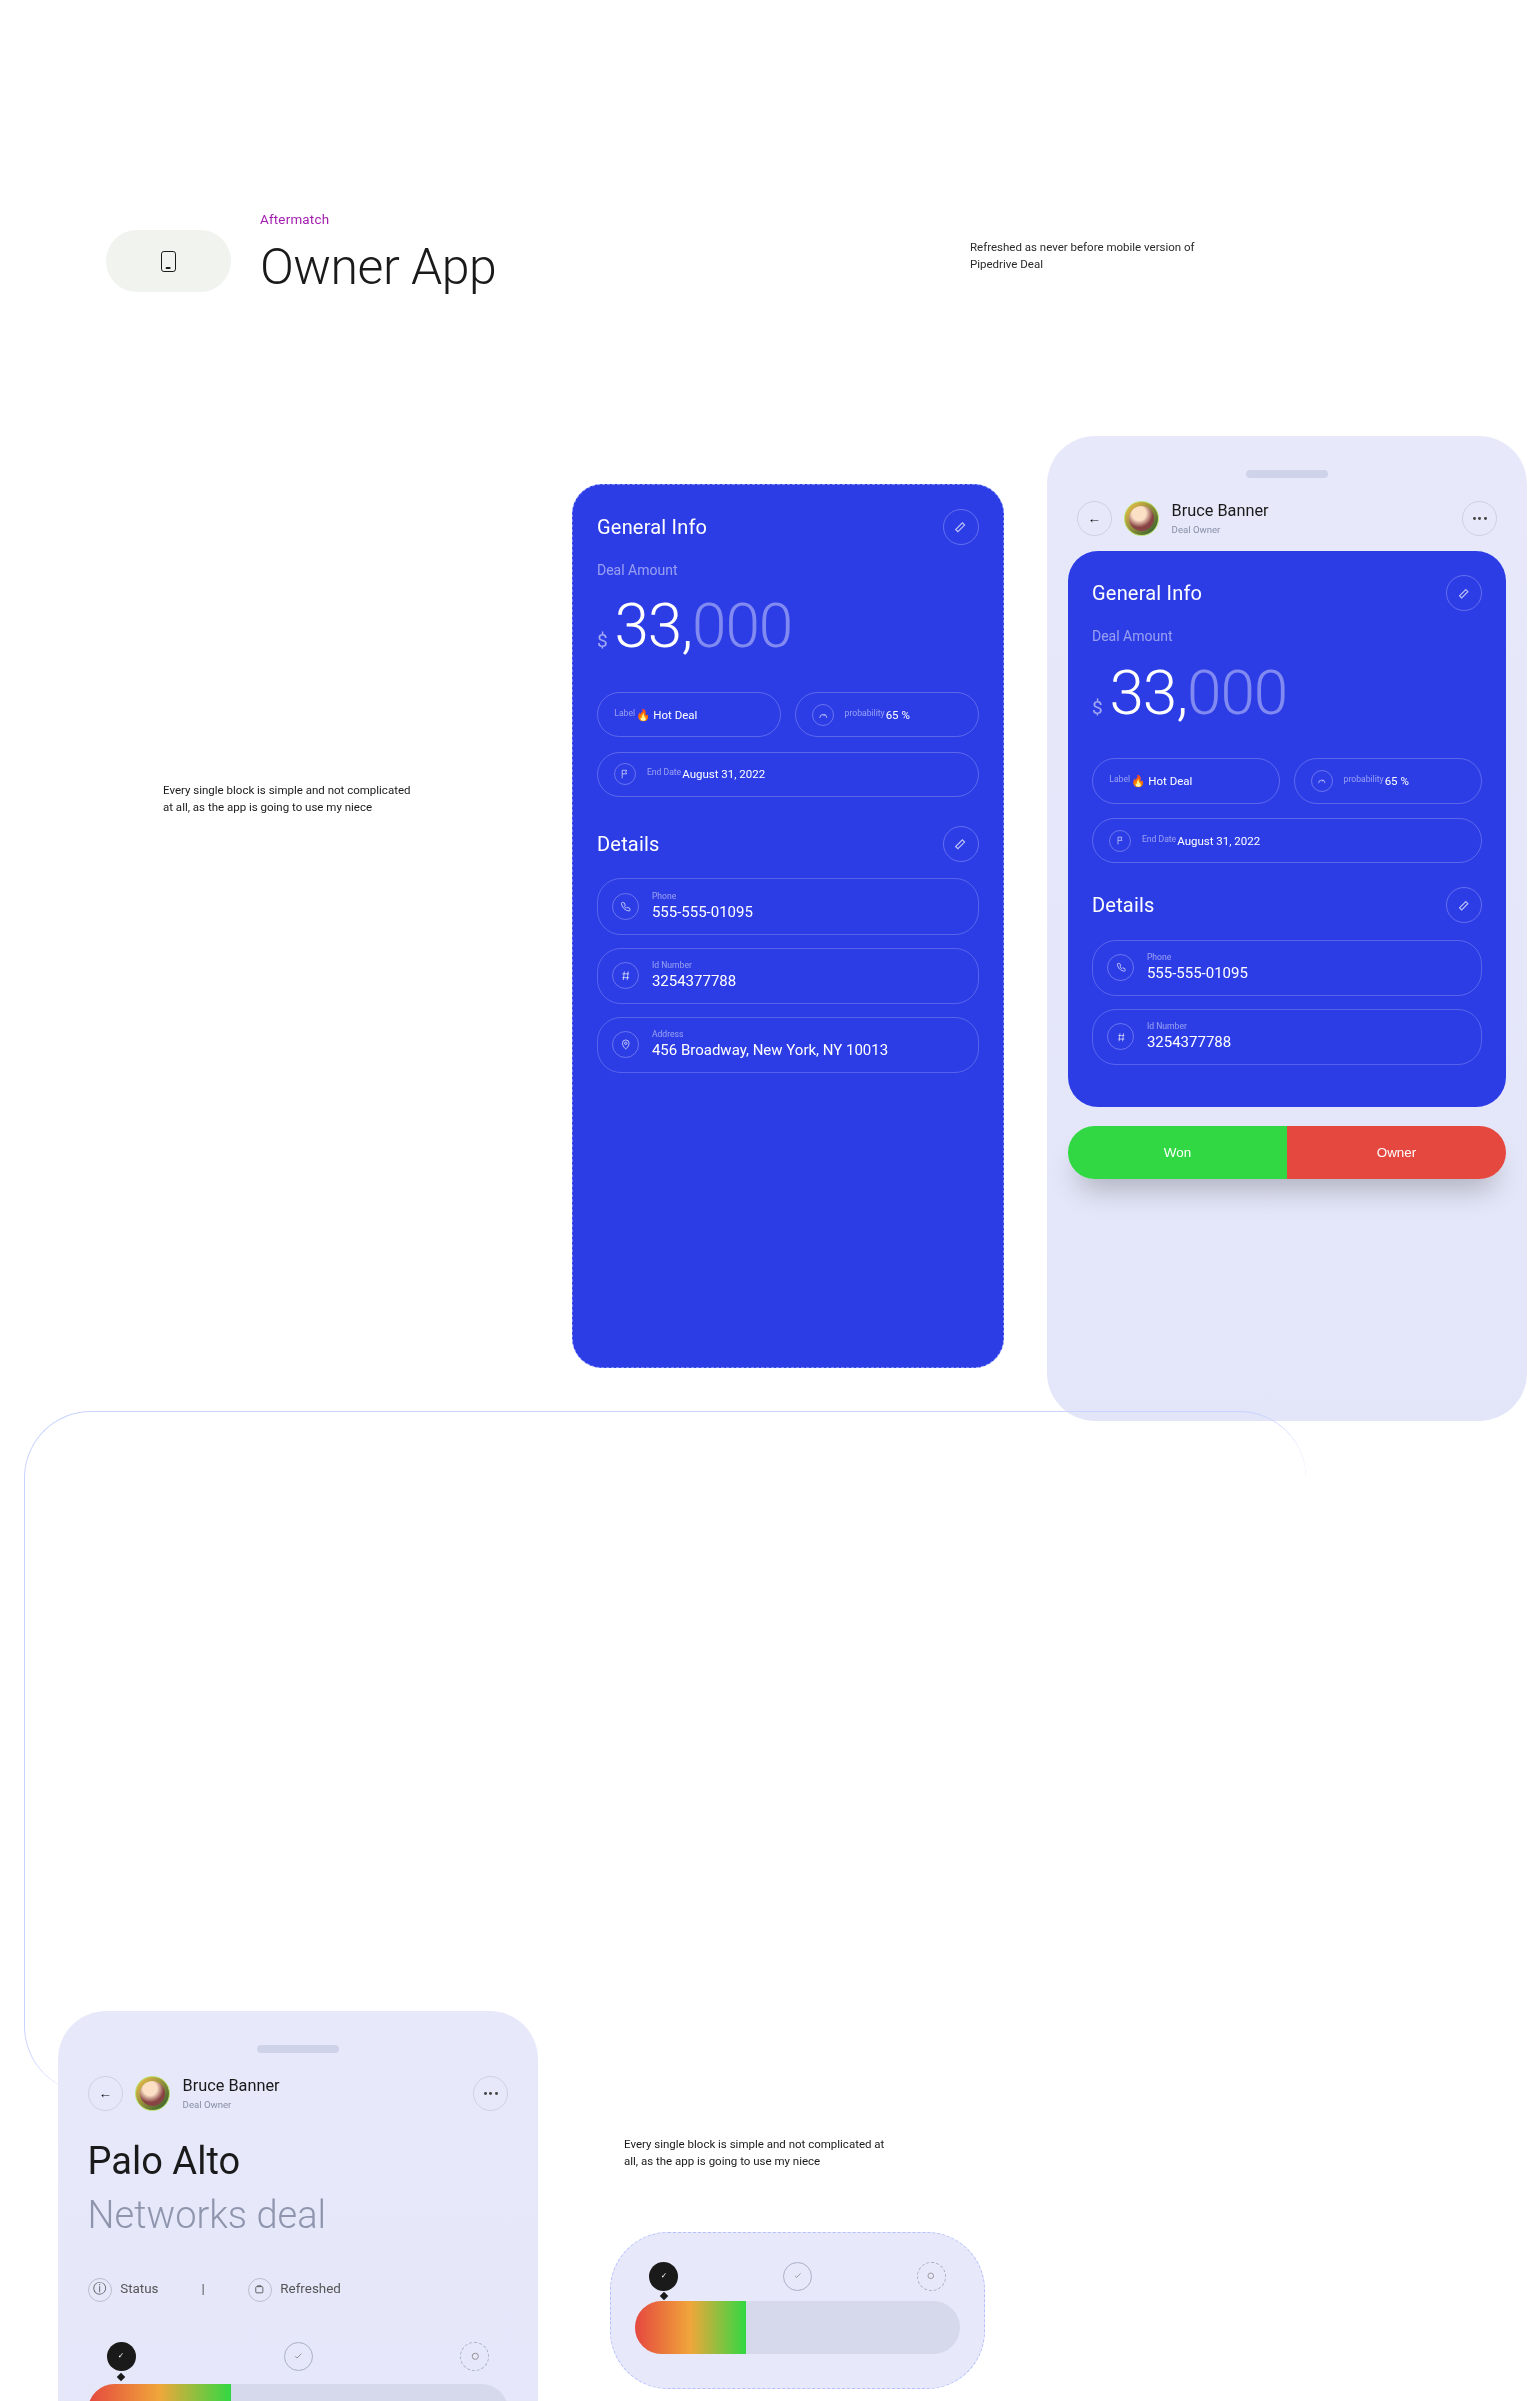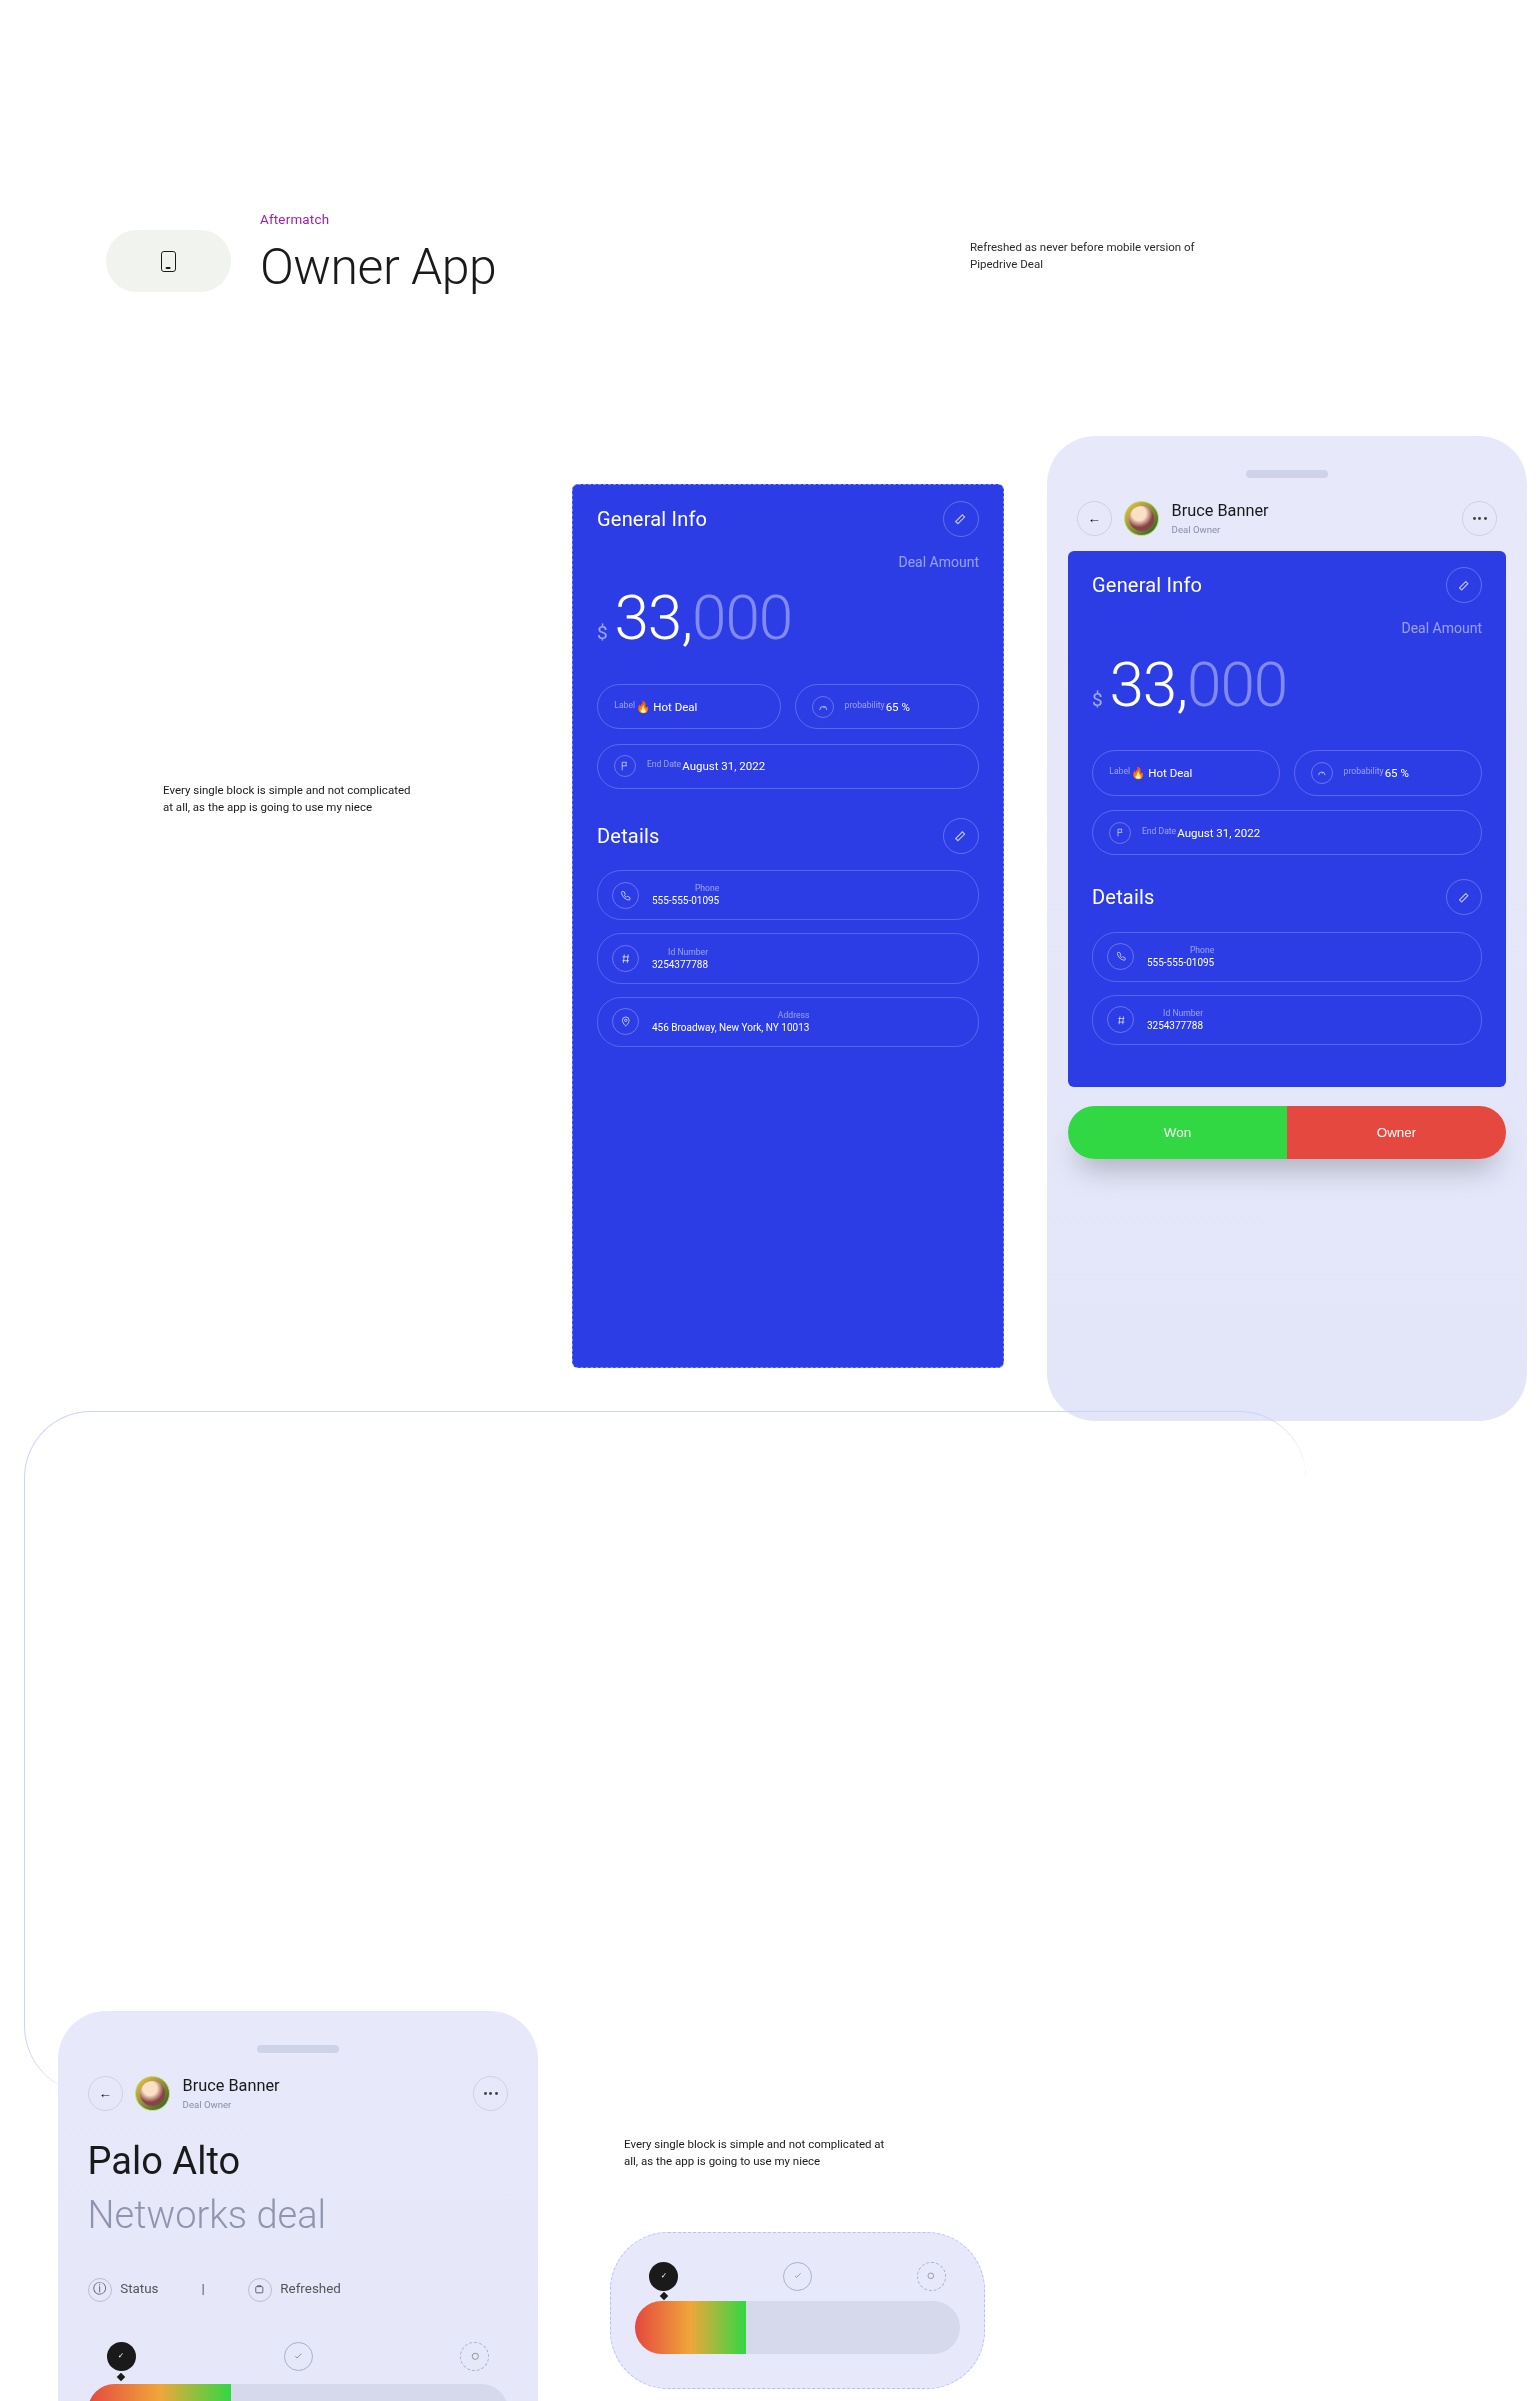--- a/index.html
+++ b/index.html
@@ -22,23 +22,22 @@
 .phone-outline::after { content:""; position:absolute; bottom:1.9px; left:50%; transform:translateX(-50%); width:4.8px; height:1.4px; background:#1a1a1a; border-radius:1px; }
 .hdr-title-wrap { flex: 0 0 auto; }
 .hdr-brand { font-size: 13.4px; color: #a21caf; letter-spacing: 0.2px; margin-bottom: 1.9px; }
 .hdr-title { font-size: 50px; font-weight: 300; letter-spacing: -0.5px; }
 .hdr-desc { margin-left: auto; margin-right: 327px; width: 240px; font-size: 11.5px; color:#2a2a2a; align-self: center; line-height:1.5; }
 
 .stage1 { position: relative; margin-top: 163px; height: 922px; }
 .caption1 { position:absolute; left: 163px; top: 317px; width: 259px; font-size: 11.5px; line-height:1.55; }
 
 .card-blue {
-  background: #2d3de6; border-radius: 6px; color: #fff; padding: 16px 24px 29px;
+  background: #2d3de6; border-radius: 30px; color: #fff; padding: 24px 24px 29px;
   position: absolute;
-  text-align: right;
 }
 .card-blue.dashed { border: 1px dashed #7a8bff; background:#2d3de6; }
 .card-blue.small { width: 432px; left: 572px; top: 19px; height: 884px;}
 .card-blue.in-phone { width: 100%; position: relative; left:0; top:0; margin-top: 14.4px; }
 
 .section-head { display:flex; justify-content:space-between; align-items:center; margin-bottom: 16.3px; }
 .section-head h3 { font-size: 20px; font-weight: 400; letter-spacing: 0.2px; }
 .icon-btn-round {
   width: 36px; height: 36px; border-radius: 50%; border:1px solid rgba(255,255,255,0.25);
   display:flex; align-items:center; justify-content:center; background: transparent;
@@ -58,21 +57,21 @@
 .pill .txt { display:flex; flex-direction:row; gap:1px; }
 .pill .lab { font-size: 8.6px; color: rgba(255,255,255,0.5); }
 .pill .v { font-size: 11.5px; }
 
 .details-list .row {
   display:flex; align-items:center; gap:12.5px; border:1px solid rgba(255,255,255,0.2);
   border-radius: 24px; padding: 10.6px 14.4px; margin-bottom: 13px;
 }
 .details-list .ic { width:27px; height:27px; border-radius:50%; border:1px solid rgba(255,255,255,0.28); display:flex; align-items:center; justify-content:center;}
 .details-list .lab { font-size: 8.6px; color: rgba(255,255,255,0.5); }
-.details-list .v { font-size: 10px; }
+.details-list .v { font-size: 15px; }
 
 .phone-frame {
   background: linear-gradient(180deg,#e7e9fb 0%, #e3e6f8 100%);
   border-radius: 48px; padding: 34px 21px 24px; position: absolute;
   width: 480px;
 }
 .phone-frame .notch {
   width: 82px; height: 8.6px; background:#cfd3ea; border-radius: 5.8px; margin: 0 auto 22px;
 }
 .phone-hdr { display:flex; align-items:center; gap: 12.5px; margin: 0 8.6px 4.8px; }

